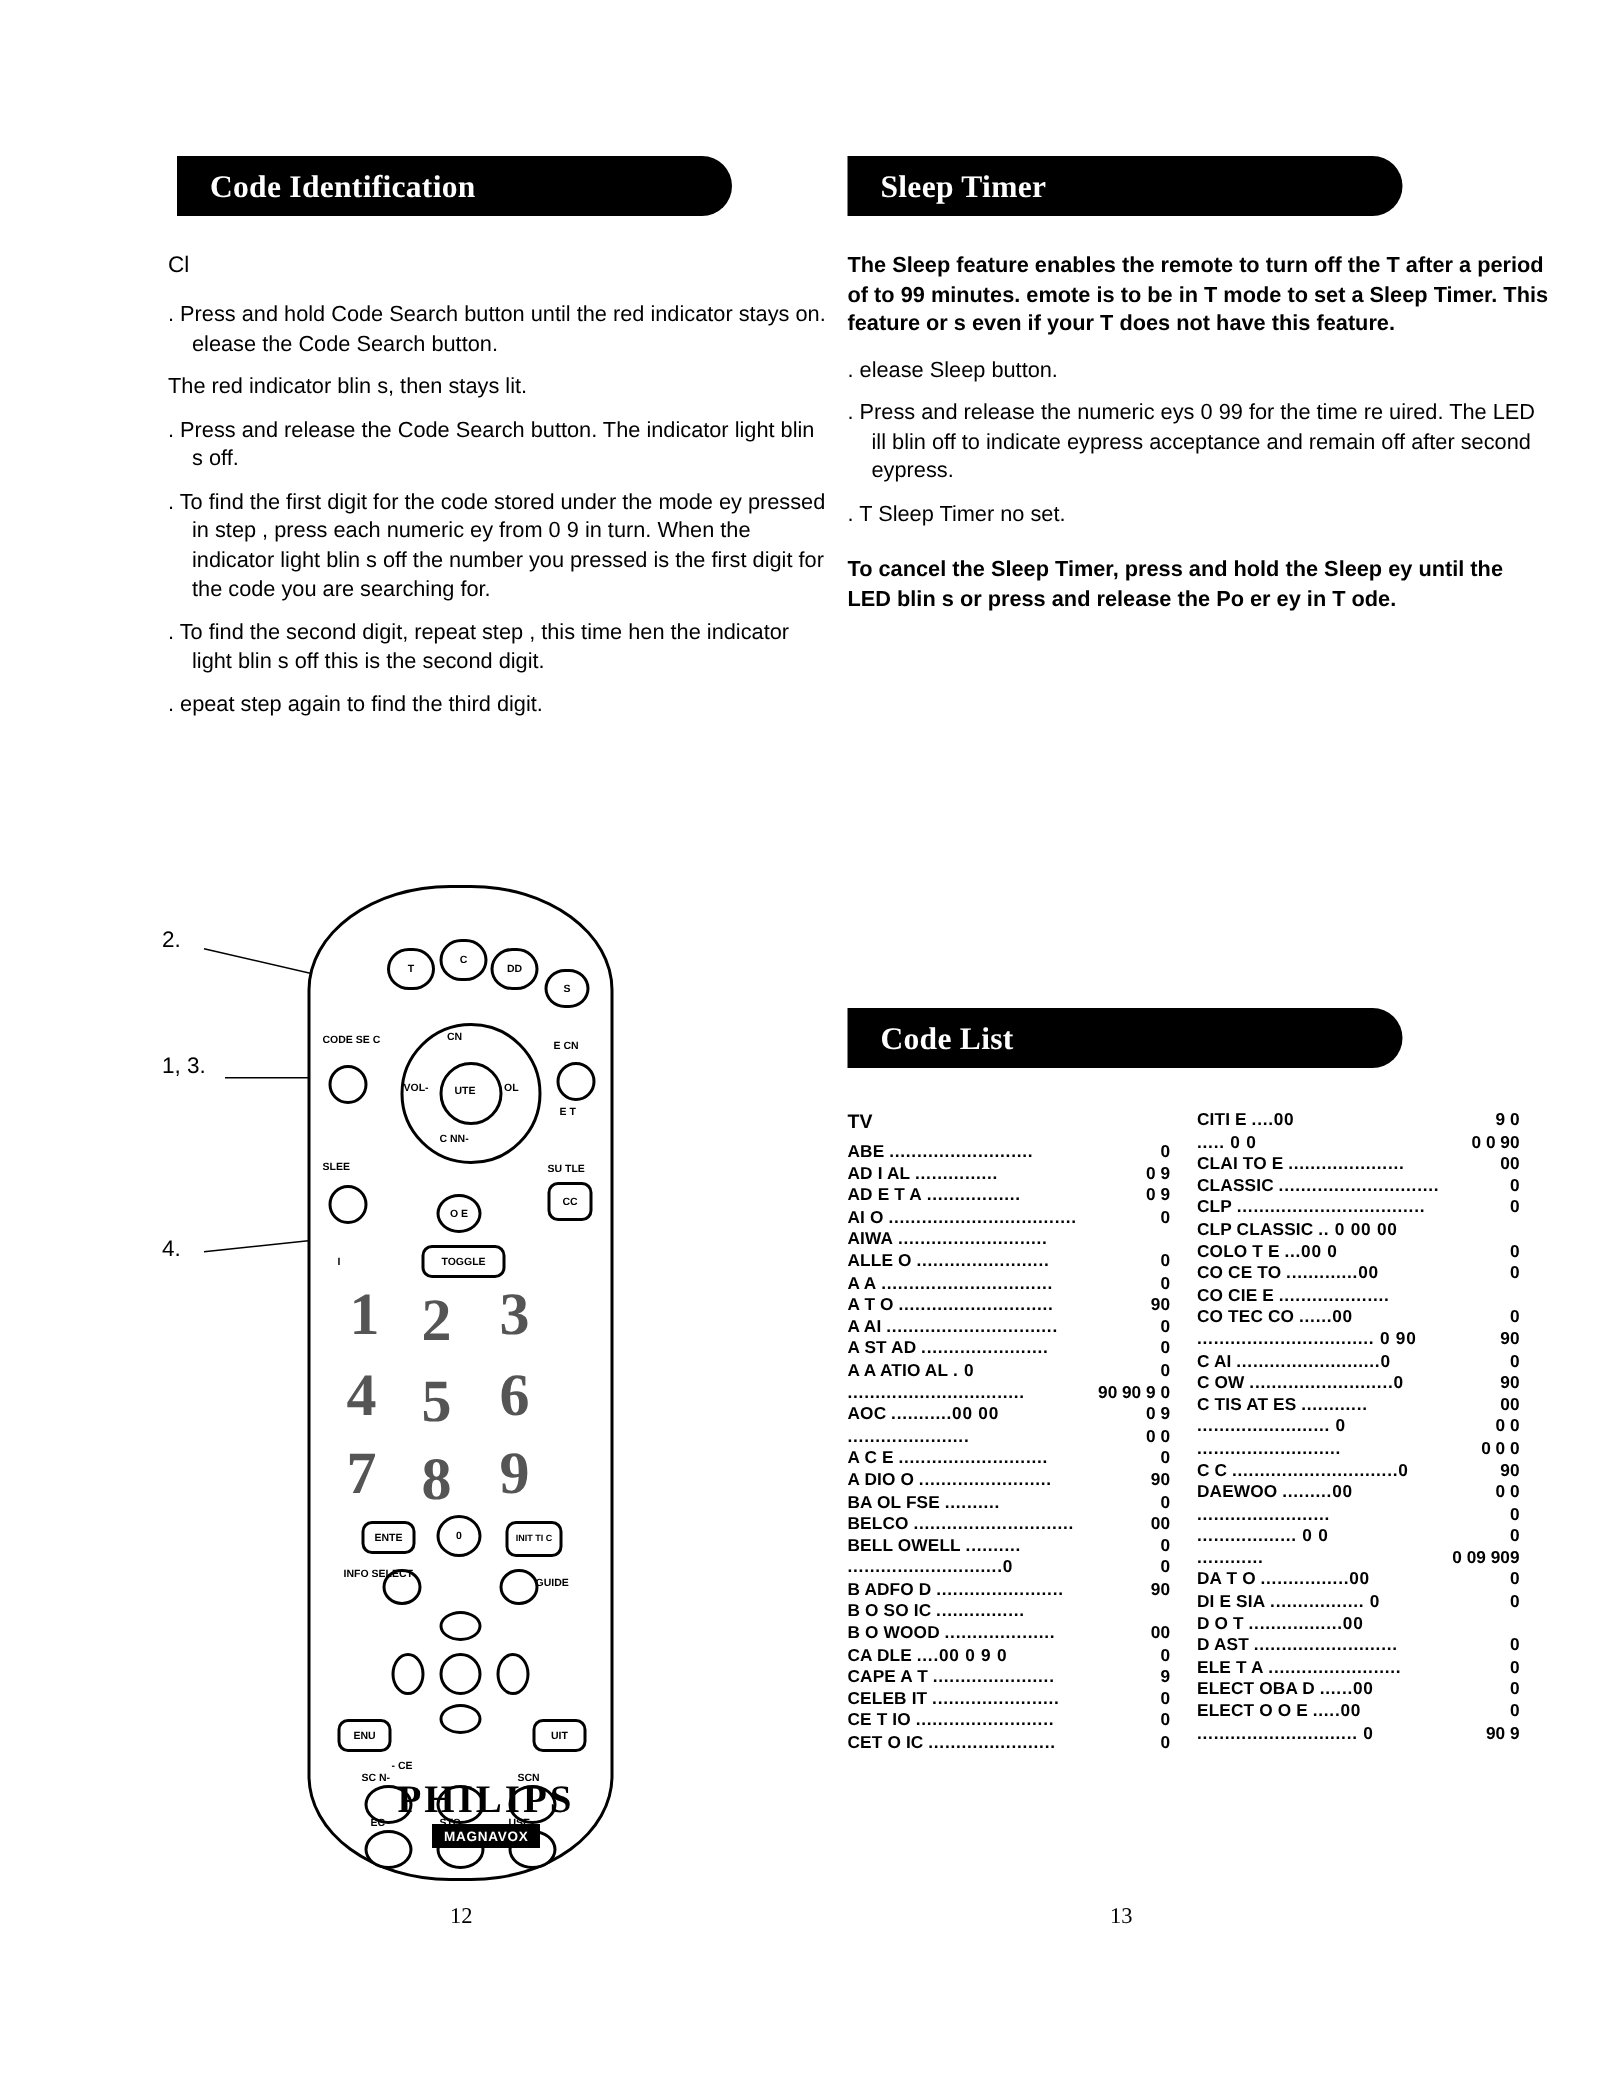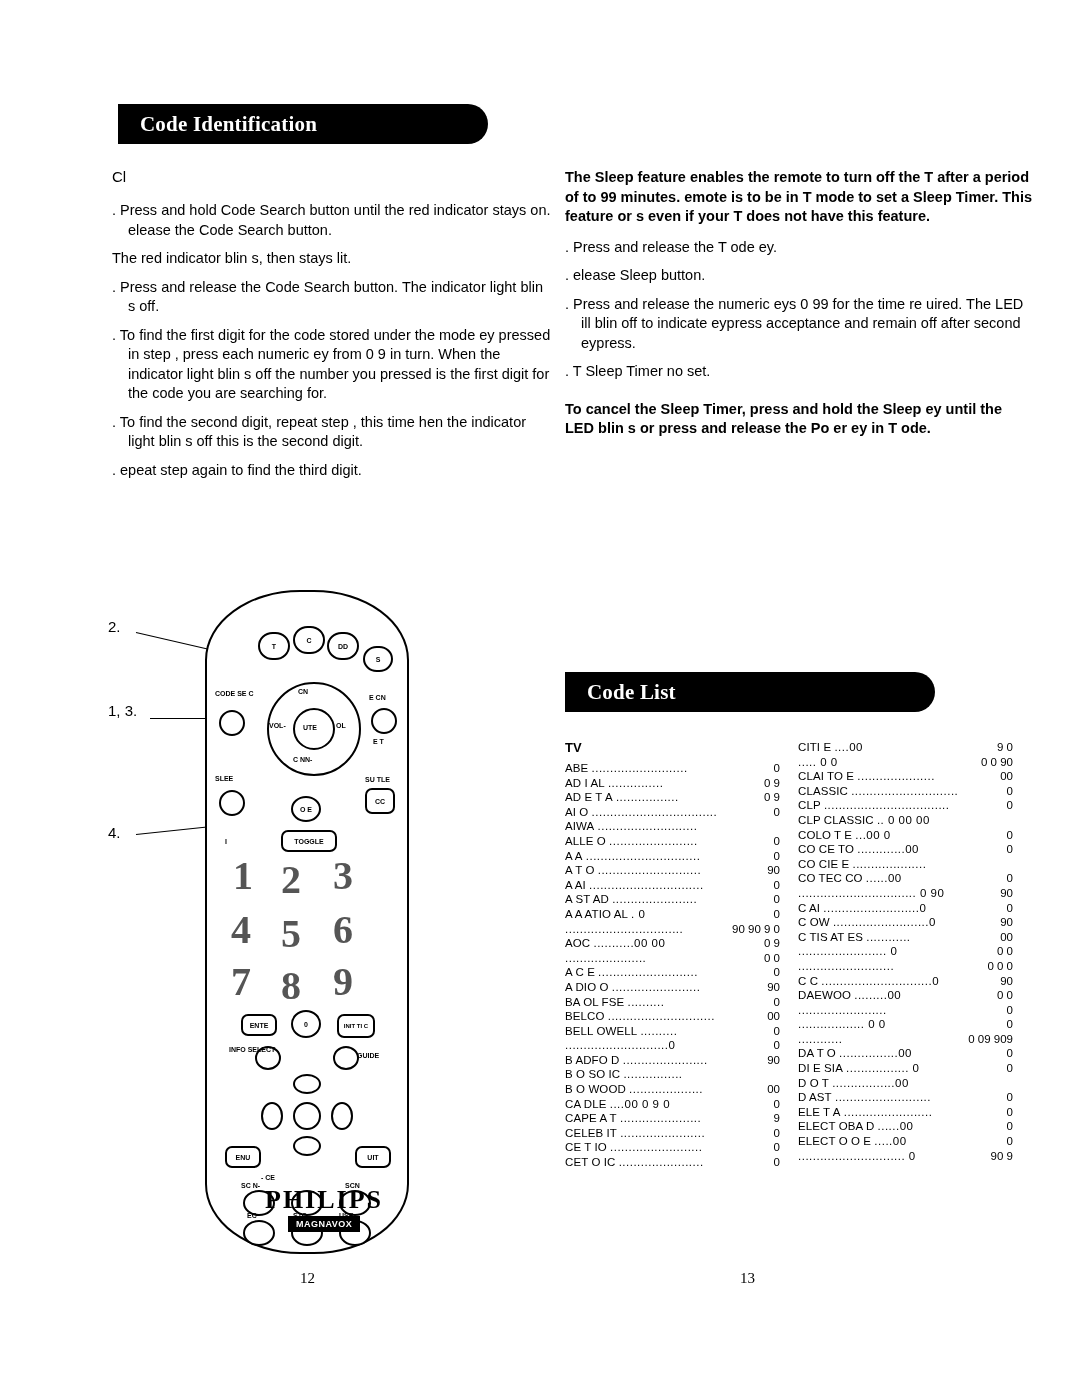--- a/index.html
+++ b/index.html
@@ -48,53 +48,55 @@
   .ring{position:absolute;border:2.5px solid #000;border-radius:50%;background:#fff;}
   .label{position:absolute;font-size:7px;font-weight:bold;}
   .numpad{position:absolute;font-family:"Liberation Serif",serif;font-weight:bold;color:#555;}
   .brand{position:absolute;font-family:"Liberation Serif",serif;font-weight:bold;letter-spacing:2px;}
   .magbox{position:absolute;border:1.5px solid #000;background:#000;color:#fff;font-size:9px;font-weight:bold;padding:2px 7px;letter-spacing:.5px;}
 
   
   .codelist{position:absolute;left:565px;top:740px;width:470px;display:flex;gap:18px;}
   .cl-col{width:215px;}
   .cl-title{font-size:13px;font-weight:bold;margin-bottom:6px;}
-  .cl-row{font-size:11.5px;font-weight:normal;line-height:14.6px;white-space:nowrap;overflow:hidden;}
+  .cl-row{font-size:11.5px;font-weight:bold;line-height:14.6px;white-space:nowrap;overflow:hidden;}
   .cl-row .nm{letter-spacing:.1px;}
   .cl-row .dots{letter-spacing:.5px;}
   .cl-row .nums{float:right;}
 </style>
 </head>
 <body>
 
 <div class="page">
 
   <div class="hdr" id="hdr-code-id">
     <span>Code Identification</span>
+  </div>
+  <div class="hdr" id="hdr-sleep">
+    <span>Sleep Timer</span>
   </div>
   <div class="hdr" id="hdr-codelist">
     <span>Code List</span>
   </div>
 
   <div class="col-left">
     <p class="topnote">Cl</p>
     <ul class="list">
       <li>.  Press and hold Code Search button until the red indicator stays on.  elease the Code Search button.</li>
       <li class="sub">The red indicator blin s, then stays lit.</li>
       <li>.  Press and release the Code Search button. The indicator light blin s off.</li>
       <li>.  To find the first digit for the code stored under the mode  ey pressed in step  , press each numeric  ey from 0  9 in turn. When the indicator light blin s off the number you pressed is the first digit for the code you are searching for.</li>
       <li>.  To find the second digit, repeat step  , this time  hen the indicator light blin s off this is the second digit.</li>
       <li>.  epeat step   again to find the third digit.</li>
     </ul>
   </div>
 
   <div class="col-right">
     <p class="para">The Sleep feature enables the remote to turn off the T  after a period of   to 99 minutes.  emote is to be in T  mode to set a Sleep Timer. This feature  or s even if your T  does not have this feature.</p>
     <ul class="list">
-      <li>.  Press and release the T   ode  ey.</li>
       <li>.  elease Sleep button.</li>
       <li>.  Press and release the numeric  eys 0  99 for the time re uired. The LED  ill blin  off to indicate  eypress acceptance and remain off after second  eypress.</li>
       <li>.  T  Sleep Timer no  set.</li>
     </ul>
     <p class="para" style="margin-top:18px;">To cancel the Sleep Timer, press and hold the Sleep  ey until the LED blin s or press and release the Po er  ey in T   ode.</p>
   </div>
 
   <div class="callout" id="co-2">2.</div>
   <div class="callout" id="co-13">1, 3.</div>
   <div class="callout" id="co-4">4.</div>

